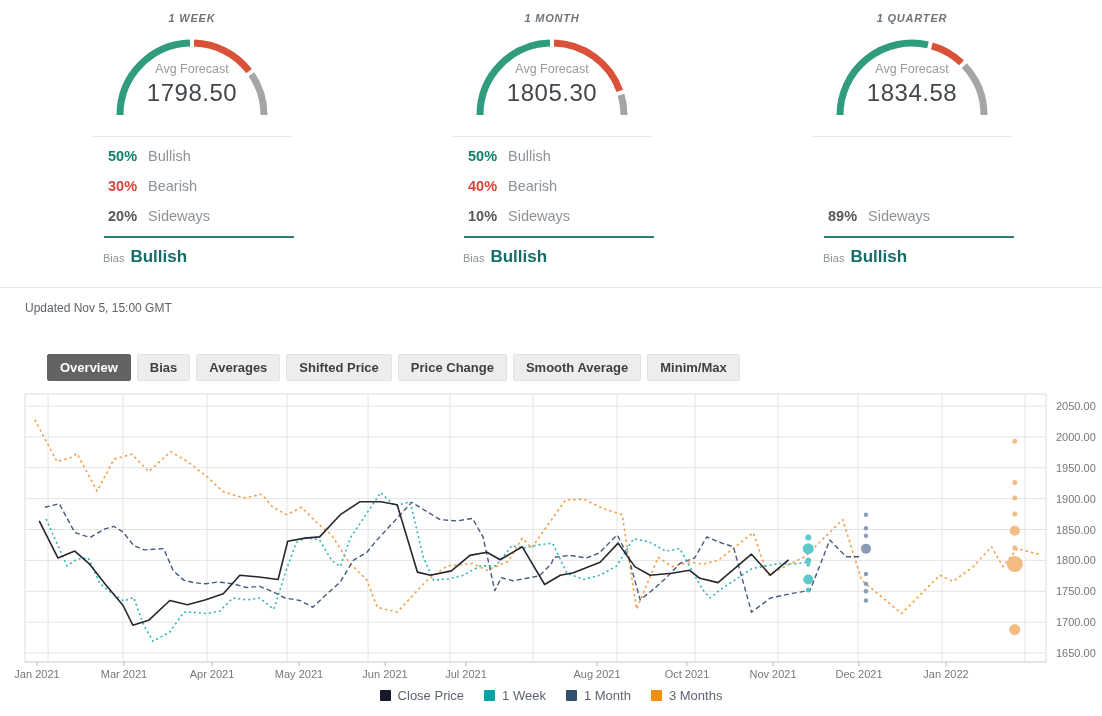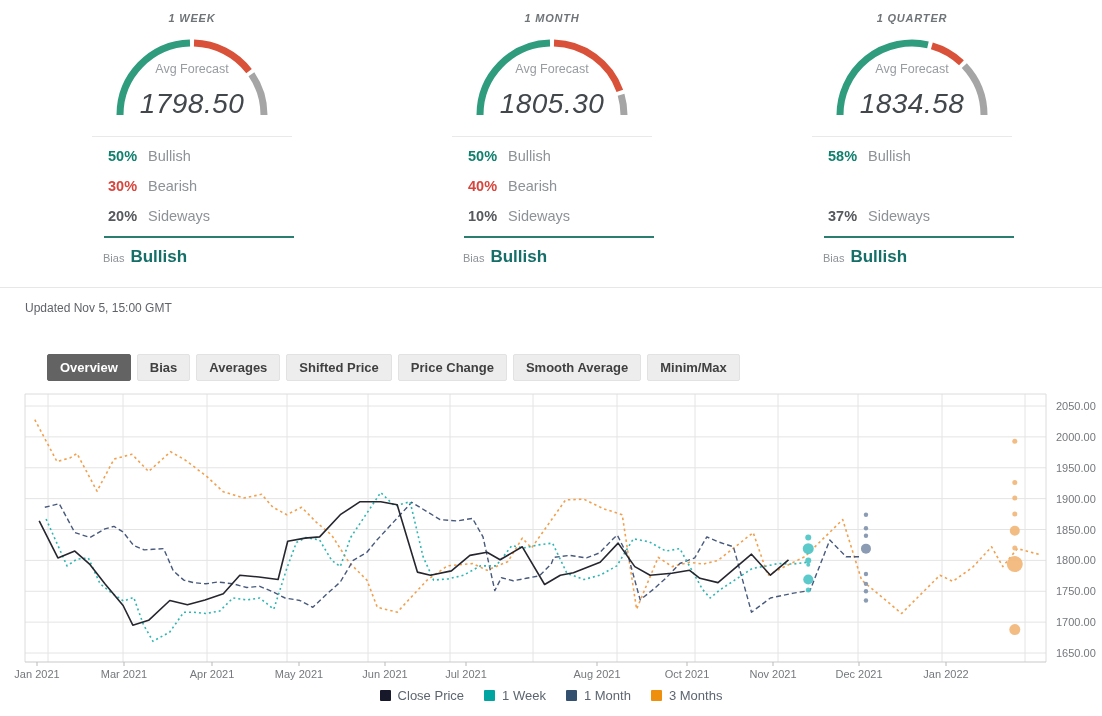--- a/index.html
+++ b/index.html
@@ -4,21 +4,21 @@
 <style>
   html,body{margin:0;padding:0;background:#fff;}
   #app{position:relative;width:1102px;height:716px;background:#fff;overflow:hidden;
        font-family:"Liberation Sans","DejaVu Sans",sans-serif;}
   .panel{position:absolute;top:0;width:360px;height:287px;}
   .p-title{position:absolute;top:12px;left:0;width:100%;text-align:center;
            font-size:11px;font-style:italic;font-weight:bold;letter-spacing:.8px;color:#6f7478;}
   .gauge{position:absolute;top:28px;left:95px;}
   .avg-wrap{position:absolute;top:62px;left:0;width:100%;text-align:center;}
   .avg-label{font-size:12.5px;color:#979ca0;}
-  .avg-value{font-size:28px;color:#42474c;margin-top:12px;letter-spacing:.5px;font-style:italic;}
+  .avg-value{font-size:24px;color:#42474c;margin-top:3px;letter-spacing:.5px;}
   .gauge-divider{position:absolute;top:136px;left:80px;width:200px;height:1px;background:#e9e9e9;}
   .stat-row{position:absolute;left:96px;width:220px;height:20px;font-size:14.5px;line-height:20px;}
   .stat-row .pct{display:inline-block;width:40px;font-weight:bold;}
   .pct-bull{color:var(--teal-dark);}
   .pct-bear{color:var(--red-text);}
   .pct-side{color:var(--gray-text);}
   .stat-label{color:var(--label-gray);}
   .underline{position:absolute;top:236px;left:92px;width:190px;height:2px;background:var(--underline);}
   .bias-row{position:absolute;top:247px;left:91px;}
   .bias-label{font-size:11px;color:var(--label-gray);margin-right:6px;}
@@ -91,24 +91,22 @@
     <svg class="gauge" width="170" height="92">
         <path d="M 13.00 87.00 A 72 72 0 0 1 100.95 16.79" stroke="#2f9c7e" stroke-width="7" fill="none"></path>
         <path d="M 104.85 17.79 A 72 72 0 0 1 134.47 34.69" stroke="#d85138" stroke-width="7" fill="none"></path>
         <path d="M 137.31 37.53 A 72 72 0 0 1 157.00 87.00" stroke="#a5a5a5" stroke-width="7" fill="none"></path>
       </svg>
     <div class="avg-wrap">
       <div class="avg-label">Avg Forecast</div>
       <div class="avg-value">1834.58</div>
     </div>
     <div class="gauge-divider"></div>
-    <div class="stat-row" style="top:146px">
-      <span class="pct pct-bull">58%</span><span class="stat-label">Bullish</span></div>
     <div class="stat-row" style="top:206px">
-      <span class="pct pct-side">37%</span><span class="stat-label">Sideways</span></div>
+      <span class="pct pct-side">89%</span><span class="stat-label">Sideways</span></div>
     <div class="underline"></div>
     <div class="bias-row">
       <span class="bias-label">Bias</span><span class="bias-value">Bullish</span></div>
   </div>
 
   <div id="section-divider"></div>
   <div id="updated">Updated Nov 5, 15:00 GMT</div>
 
   <div id="tabs">
       <div class="tab active">Overview</div>

